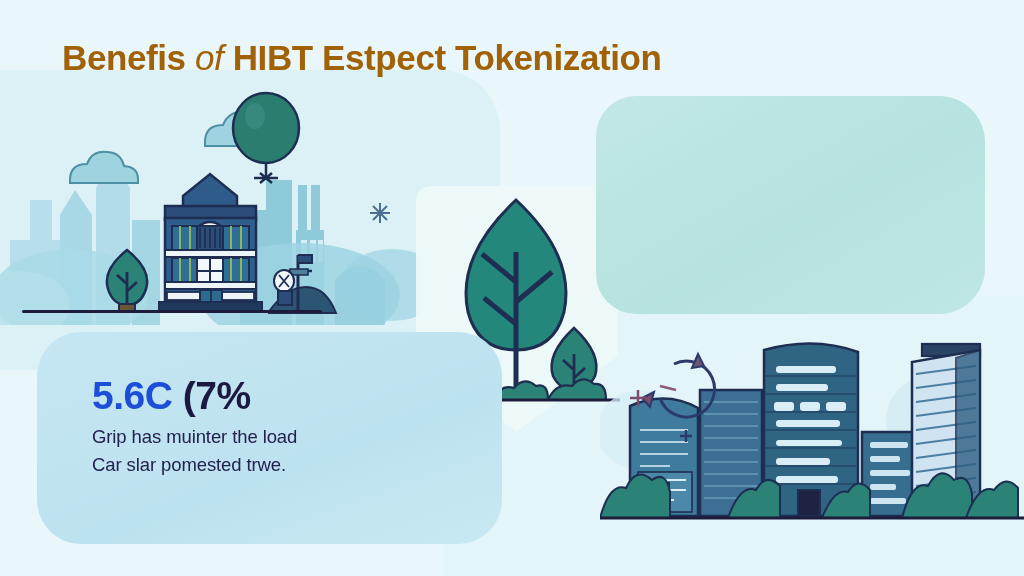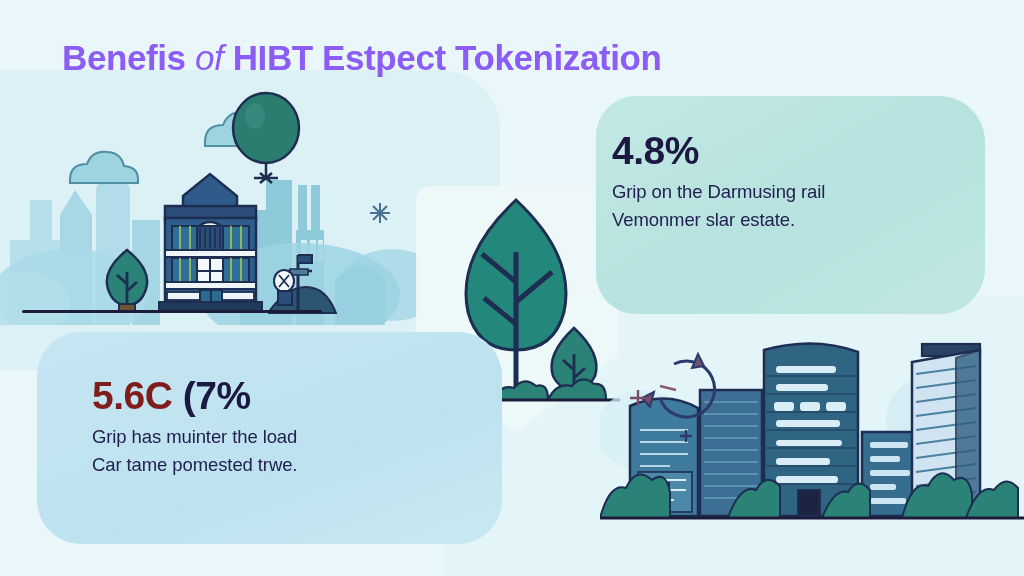--- a/index.html
+++ b/index.html
@@ -12,41 +12,41 @@
 
   
   .wash{position:absolute;pointer-events:none;}
   .wash-tl{left:-60px;top:70px;width:560px;height:300px;background:#dbf1f6;border-radius:0 60px 40px 0;}
   .wash-br{right:-40px;bottom:-20px;width:620px;height:300px;background:#e3f5f9;border-radius:60px 0 0 0;}
 
   
   #title{
     position:absolute;left:62px;top:38px;width:900px;
     font-size:35px;font-weight:700;letter-spacing:-0.4px;
-    color:#8b5cf6;white-space:nowrap;
+    color:#a16207;white-space:nowrap;
   }
   #title .it{font-style:italic;font-weight:400;}
 
   
   .panel{position:absolute;}
   #panel-mint{
     left:596px;top:96px;width:389px;height:218px;
     background:linear-gradient(150deg,#c2e8e4 0%,#b6e2df 55%,#bfe7e3 100%);
     border-radius:40px 46px 46px 40px;
   }
   #panel-blue{
     left:37px;top:332px;width:465px;height:212px;
     background:linear-gradient(160deg,#c5e6f2 0%,#bde2ef 60%,#c8e9f3 100%);
     border-radius:44px;
   }
   .stat-num{
     font-size:39px;font-weight:700;letter-spacing:-0.5px;
     color:#1b1942;line-height:1;margin:0 0 8px 0;
   }
-  .stat-num .dim{color:#7f1d1d;}
+  .stat-num .dim{color:#1d4ed8;}
   .stat-line{
     font-size:18.5px;font-weight:400;color:#23214f;
     line-height:1.52;letter-spacing:-0.1px;white-space:nowrap;
   }
   #stat-mint-body{position:absolute;left:612px;top:131px;}
   #stat-blue-body{position:absolute;left:92px;top:376px;}
 
   
   .art{position:absolute;}
   .ground{position:absolute;height:3px;background:#1d1c3d;border-radius:2px;}
@@ -256,30 +256,23 @@
       <path d="M222 196 q12 -30 26 -26 q10 -16 22 -2 l0 28 Z" fill="#2b8277" stroke="#1d2e52" stroke-width="2"></path>
       <path d="M302 196 q10 -38 26 -32 q12 -22 26 -6 q14 -8 18 14 l0 24 Z" fill="#2b8277" stroke="#1d2e52" stroke-width="2"></path>
       <path d="M366 196 q12 -34 28 -28 q12 -16 24 -2 l0 30 Z" fill="#2b8277" stroke="#1d2e52" stroke-width="2"></path>
     </g>
     <path d="M0 196 L424 196" stroke="#1d1c3d" stroke-width="3"></path>
   </svg>
 
   <div class="panel" id="panel-mint"></div>
   <div class="panel" id="panel-blue"></div>
 
-  <div id="stat-mint-body">
-    <div class="stat-num">
-      <span>4.8%</span>
-    </div>
-    <div class="stat-line">Grip on the Darmusing rail</div>
-    <div class="stat-line">Vemonmer slar estate.</div>
-  </div>
 
   <div id="stat-blue-body">
     <div class="stat-num">
       <span class="dim">5.6C</span>
       <span>(7%</span>
     </div>
     <div class="stat-line">Grip has muinter the load</div>
-    <div class="stat-line">Car tame pomested trwe.</div>
+    <div class="stat-line">Car slar pomested trwe.</div>
   </div>
 
 </div>
 
 </body></html>

